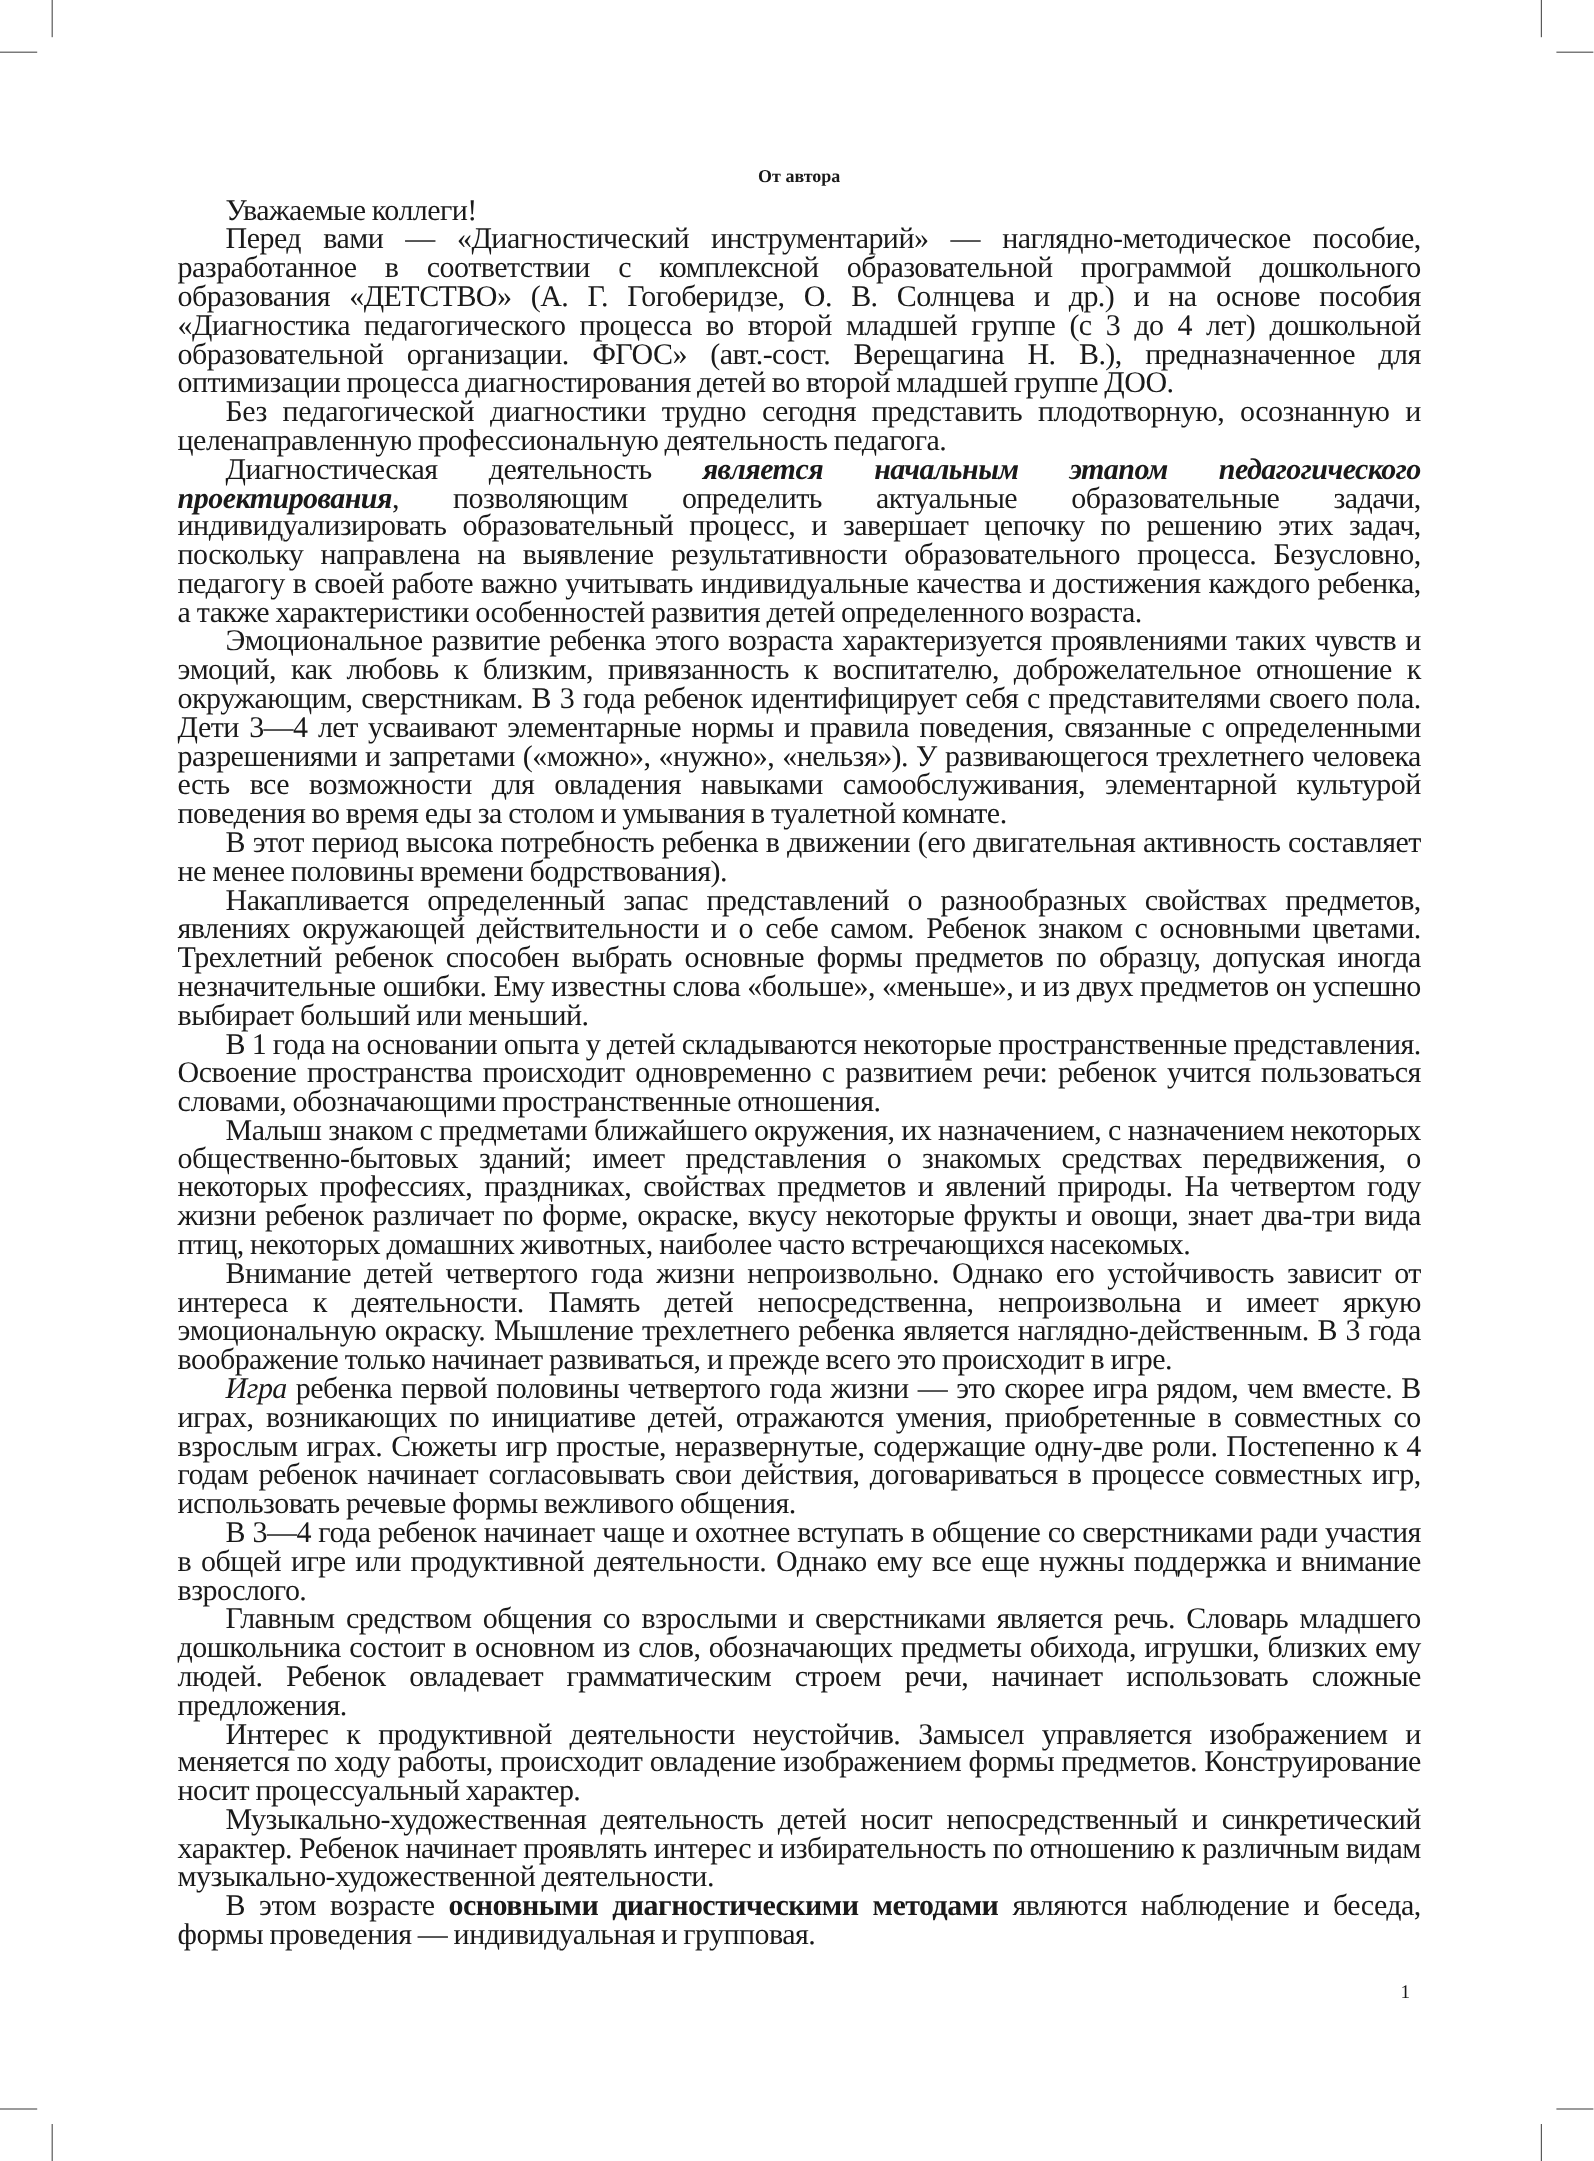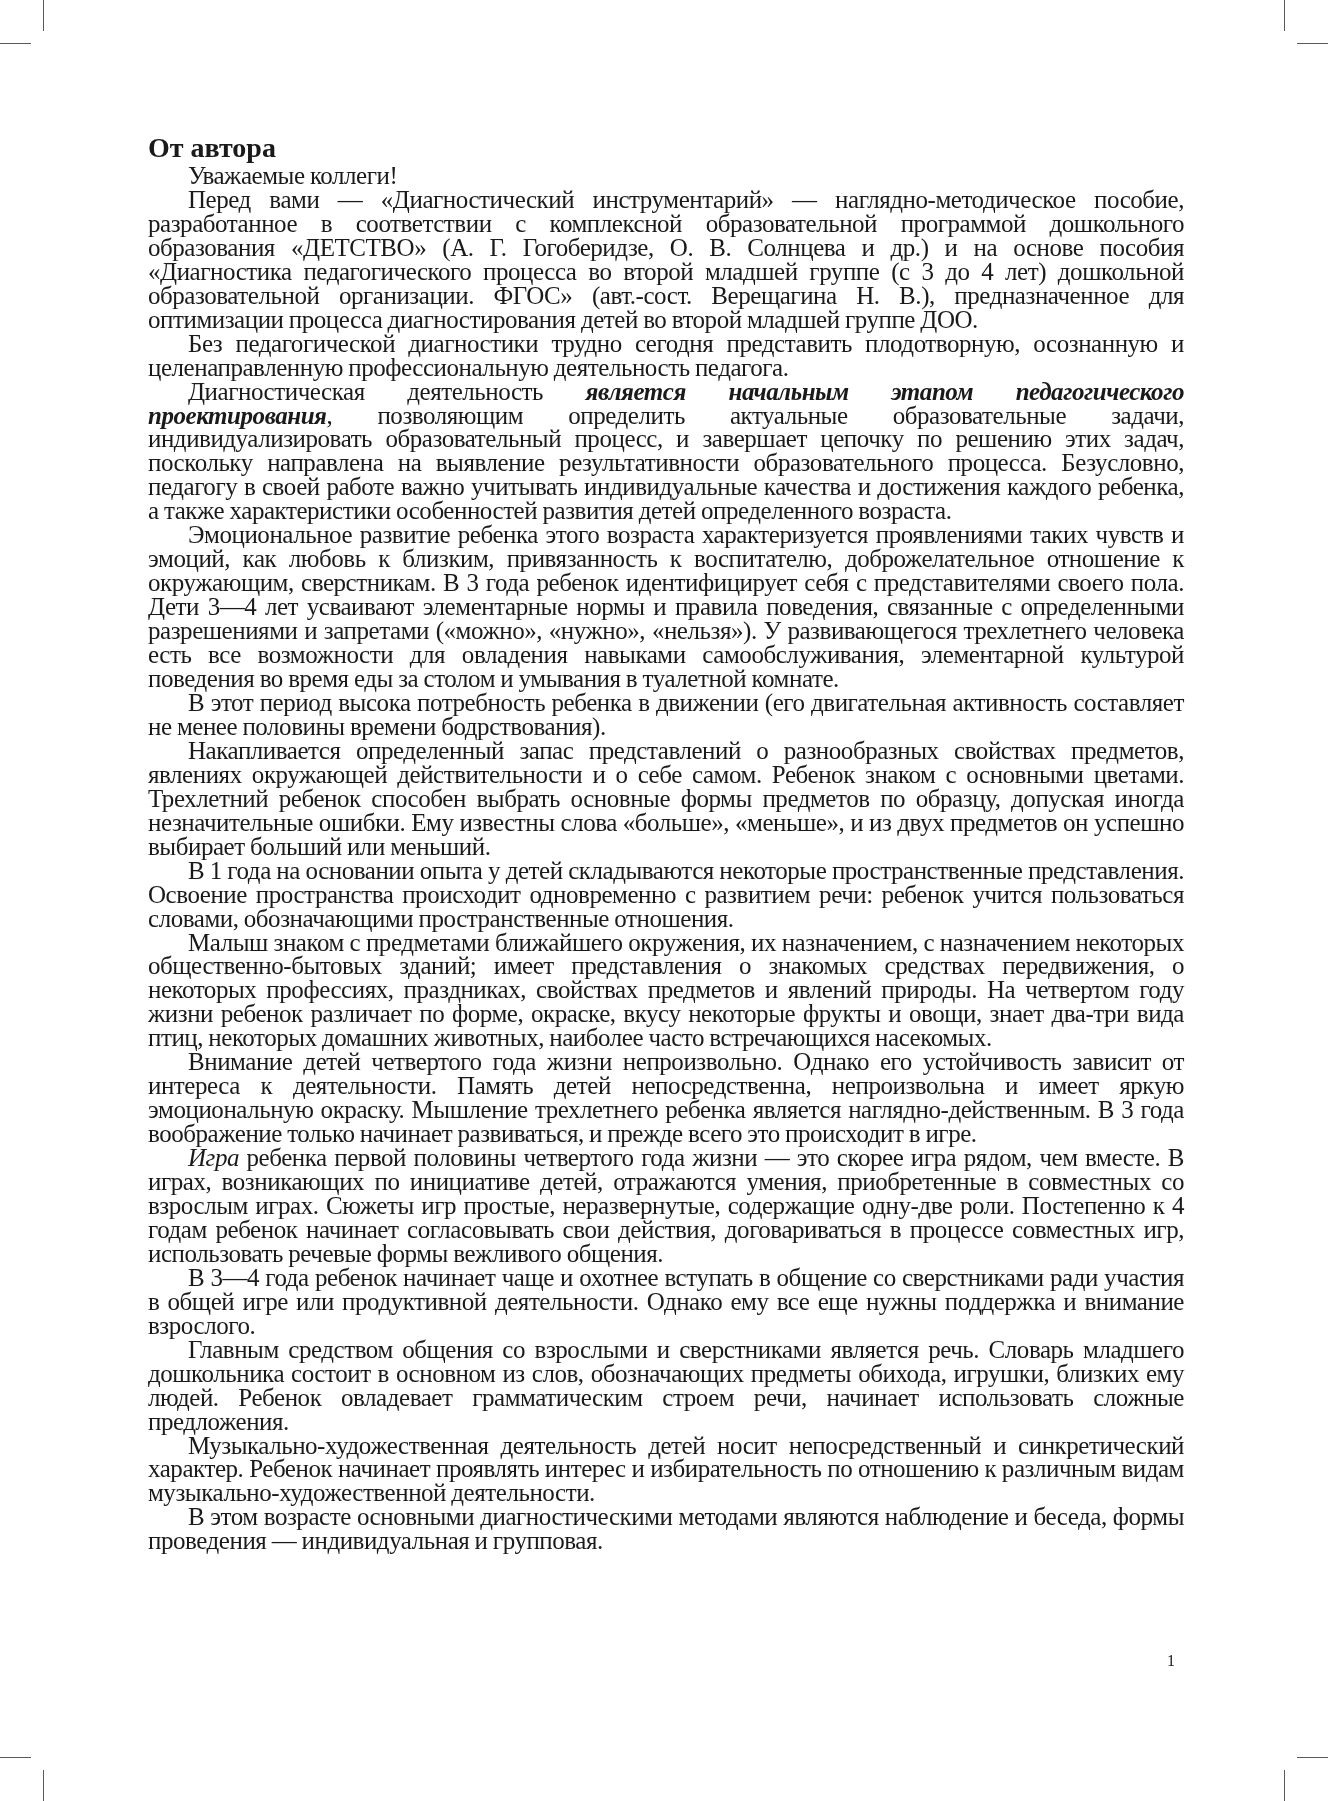--- a/index.html
+++ b/index.html
@@ -4,31 +4,31 @@
 <style>
   html, body { margin: 0; padding: 0; background: #ffffff; }
   body { width: 1328px; height: 1801px; position: relative; overflow: hidden; }
   .crop { position: absolute; background: #5a5a5a; }
   .page {
     position: absolute; left: 148px; top: 136px; width: 1036px;
     font-family: "Liberation Serif", serif;
     color: #1a1a1a;
   }
   .title {
-    font-weight: bold; font-size: 28px;
+    text-align: center; font-weight: bold; font-size: 15px;
     line-height: 24px; margin: 0 0 2px 0; height: 26px; font-family: Liberation Serif, serif;
   }
   .para {
     margin: 0; font-size: 25px; line-height: 23.95px;
     text-align: justify; text-indent: 40px;
     letter-spacing: -0.45px; word-spacing: -0.5px;
   }
   .bi { font-weight: bold; font-style: italic; }
   .it { font-style: italic; }
-  .b { font-weight: normal; }
+  .b { font-weight: bold; }
   .pagenum {
     position: absolute; left: 1167px; top: 1652px;
     font-family: "Liberation Serif", serif; font-size: 16px; color: #1a1a1a;
   }
 </style>
 </head>
 <body>
 
 <div class="crop" style="left:43px;top:0;width:1px;height:31px;"></div>
 <div class="crop" style="left:0;top:43px;width:31px;height:1px;"></div>
@@ -48,17 +48,18 @@
   <p class="para"><span>Диагностическая деятельность </span><span class="bi">является начальным этапом педагогического проектирования</span><span>, позволяющим определить актуальные образовательные задачи, индивидуализировать образовательный процесс, и завершает цепочку по решению этих задач, поскольку направлена на выявление результативности образовательного процесса. Безусловно, педагогу в своей работе важно учитывать индивидуальные качества и достижения каждого ребенка, а также характеристики особенностей развития детей определенного возраста.</span></p>
   <p class="para">Эмоциональное развитие ребенка этого возраста характеризуется проявлениями таких чувств и эмоций, как любовь к близким, привязанность к воспитателю, доброжелательное отношение к окружающим, сверстникам. В 3 года ребенок идентифицирует себя с представителями своего пола. Дети 3—4 лет усваивают элементарные нормы и правила поведения, связанные с определенными разрешениями и запретами («можно», «нужно», «нельзя»). У развивающегося трехлетнего человека есть все возможности для овладения навыками самообслуживания, элементарной культурой поведения во время еды за столом и умывания в туалетной комнате.</p>
   <p class="para">В этот период высока потребность ребенка в движении (его двигательная активность составляет не менее половины времени бодрствования).</p>
   <p class="para">Накапливается определенный запас представлений о разнообразных свойствах предметов, явлениях окружающей действительности и о себе самом. Ребенок знаком с основными цветами. Трехлетний ребенок способен выбрать основные формы предметов по образцу, допуская иногда незначительные ошибки. Ему известны слова «больше», «меньше», и из двух предметов он успешно выбирает больший или меньший.</p>
   <p class="para">В 1 года на основании опыта у детей складываются некоторые пространственные представления. Освоение пространства происходит одновременно с развитием речи: ребенок учится пользоваться словами, обозначающими пространственные отношения.</p>
   <p class="para">Малыш знаком с предметами ближайшего окружения, их назначением, с назначением некоторых общественно-бытовых зданий; имеет представления о знакомых средствах передвижения, о некоторых профессиях, праздниках, свойствах предметов и явлений природы. На четвертом году жизни ребенок различает по форме, окраске, вкусу некоторые фрукты и овощи, знает два-три вида птиц, некоторых домашних животных, наиболее часто встречающихся насекомых.</p>
   <p class="para">Внимание детей четвертого года жизни непроизвольно. Однако его устойчивость зависит от интереса к деятельности. Память детей непосредственна, непроизвольна и имеет яркую эмоциональную окраску. Мышление трехлетнего ребенка является наглядно-действенным. В 3 года воображение только начинает развиваться, и прежде всего это происходит в игре.</p>
   <p class="para"><span class="it">Игра</span><span> ребенка первой половины четвертого года жизни — это скорее игра рядом, чем вместе. В играх, возникающих по инициативе детей, отражаются умения, приобретенные в совместных со взрослым играх. Сюжеты игр простые, неразвернутые, содержащие одну-две роли. Постепенно к 4 годам ребенок начинает согласовывать свои действия, договариваться в процессе совместных игр, использовать речевые формы вежливого общения.</span></p>
   <p class="para">В 3—4 года ребенок начинает чаще и охотнее вступать в общение со сверстниками ради участия в общей игре или продуктивной деятельности. Однако ему все еще нужны поддержка и внимание взрослого.</p>
   <p class="para">Главным средством общения со взрослыми и сверстниками является речь. Словарь младшего дошкольника состоит в основном из слов, обозначающих предметы обихода, игрушки, близких ему людей. Ребенок овладевает грамматическим строем речи, начинает использовать сложные предложения.</p>
+  <p class="para">Интерес к продуктивной деятельности неустойчив. Замысел управляется изображением и меняется по ходу работы, происходит овладение изображением формы предметов. Конструирование носит процессуальный характер.</p>
   <p class="para">Музыкально-художественная деятельность детей носит непосредственный и синкретический характер. Ребенок начинает проявлять интерес и избирательность по отношению к различным видам музыкально-художественной деятельности.</p>
   <p class="para"><span>В этом возрасте </span><span class="b">основными диагностическими методами</span><span> являются наблюдение и беседа, формы проведения — индивидуальная и групповая.</span></p>
 </div>
 
 <div class="pagenum">1</div>
 
 </body></html>

